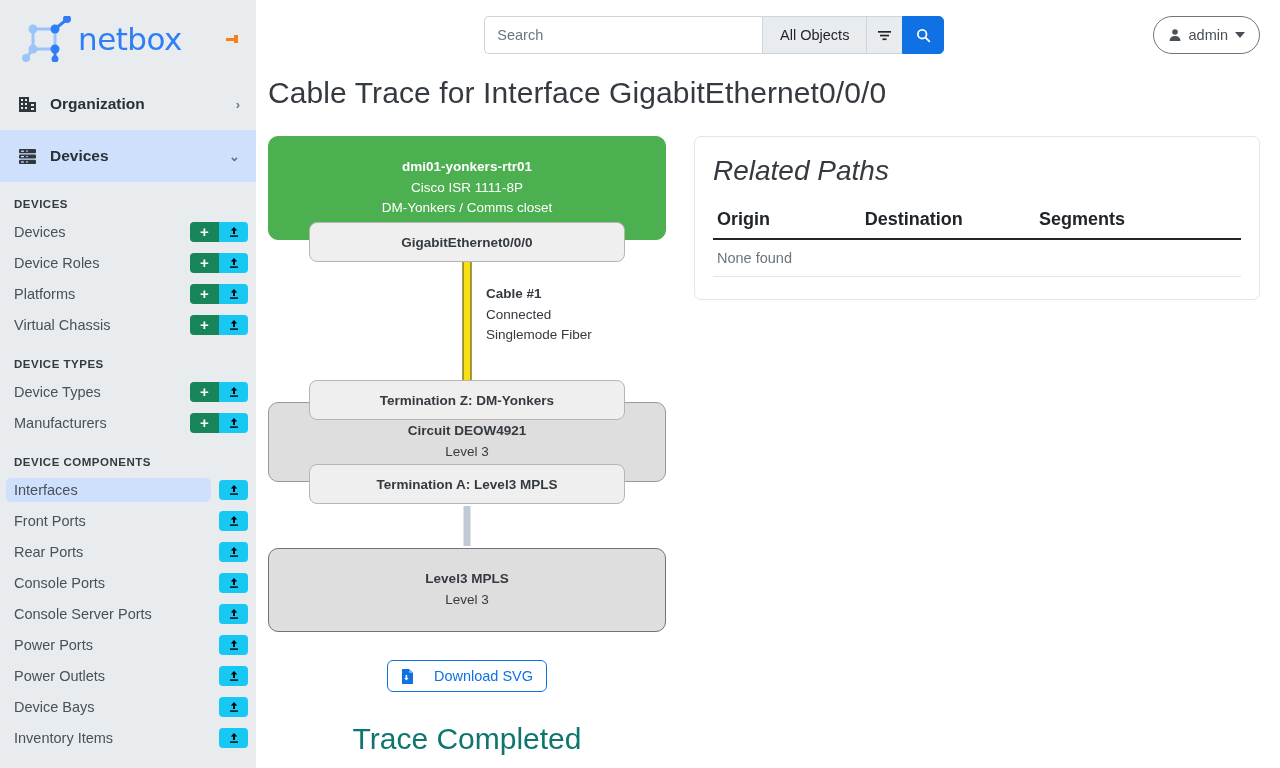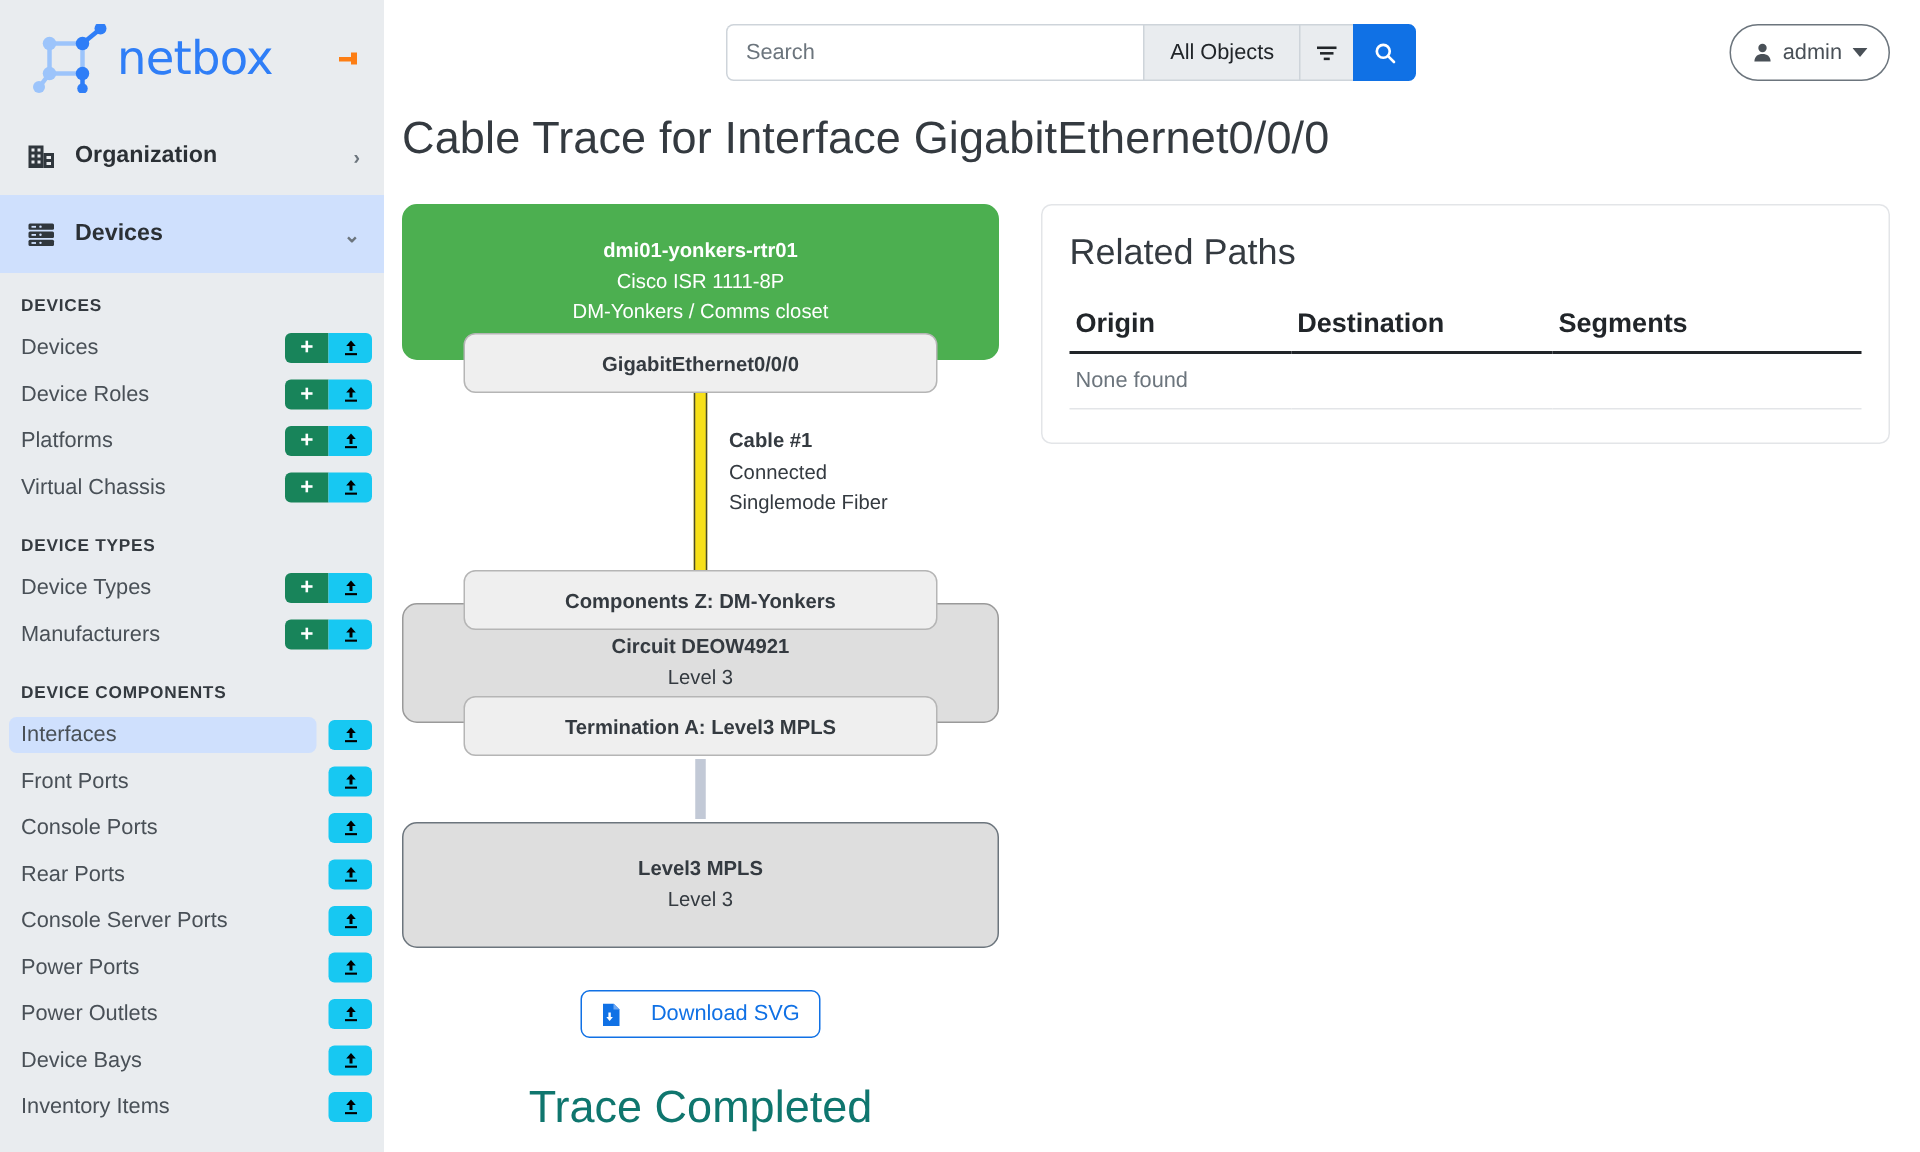--- a/index.html
+++ b/index.html
@@ -210,21 +210,21 @@
   .trace-done {
     text-align: center; margin-top: 30px;
     font-size: 30px; color: #0f766e; font-weight: 400;
   }
 
   
   .card {
     border: 1px solid #e3e5e8; border-radius: 7px;
     background: #fff; padding: 18px 18px 22px 18px;
   }
-  .card-title { font-size: 24px; font-weight: 400; color: #343a40; margin-bottom: 18px; }
+  .card-title { font-size: 28px; font-weight: 400; color: #343a40; margin-bottom: 18px; font-style: italic; }
   table.rp { width: 100%; border-collapse: collapse; }
   table.rp th {
     text-align: left; font-size: 18px; font-weight: 700; color: #212529;
     padding: 4px 0 8px 4px; border-bottom: 2px solid #212529;
   }
   table.rp td {
     font-size: 14.5px; color: #6c757d; padding: 10px 0 10px 4px;
     border-bottom: 1px solid #e3e5e8;
   }
   .col-origin { width: 28%; }
@@ -414,33 +414,33 @@
           <span class="mini-btn imp only">
             <svg width="12" height="12" viewBox="0 0 12 12" fill="#000">
                 <path d="M6 1 L9.2 4.6 H7 V8 H5 V4.6 H2.8 Z"></path>
                 <rect x="2" y="9.4" width="8" height="1.4"></rect>
               </svg>
           </span>
         </span>
       </div>
 
       <div class="nav-item">
+        <span class="label-wrap"><span class="label">Rear Ports</span></span>
+        <span class="btn-group">
+          <span class="mini-btn imp only">
+            <svg width="12" height="12" viewBox="0 0 12 12" fill="#000">
+                <path d="M6 1 L9.2 4.6 H7 V8 H5 V4.6 H2.8 Z"></path>
+                <rect x="2" y="9.4" width="8" height="1.4"></rect>
+              </svg>
+          </span>
+        </span>
+      </div>
+
+      <div class="nav-item">
         <span class="label-wrap"><span class="label">Console Ports</span></span>
-        <span class="btn-group">
-          <span class="mini-btn imp only">
-            <svg width="12" height="12" viewBox="0 0 12 12" fill="#000">
-                <path d="M6 1 L9.2 4.6 H7 V8 H5 V4.6 H2.8 Z"></path>
-                <rect x="2" y="9.4" width="8" height="1.4"></rect>
-              </svg>
-          </span>
-        </span>
-      </div>
-
-      <div class="nav-item">
-        <span class="label-wrap"><span class="label">Rear Ports</span></span>
         <span class="btn-group">
           <span class="mini-btn imp only">
             <svg width="12" height="12" viewBox="0 0 12 12" fill="#000">
                 <path d="M6 1 L9.2 4.6 H7 V8 H5 V4.6 H2.8 Z"></path>
                 <rect x="2" y="9.4" width="8" height="1.4"></rect>
               </svg>
           </span>
         </span>
       </div>
 
@@ -565,21 +565,21 @@
           <div class="cable-row">
             <div class="cable-line"></div>
             <div class="cable-label">
               <div class="cl-title">Cable #1</div>
               <div>Connected</div>
               <div>Singlemode Fiber</div>
             </div>
           </div>
 
           <div class="term">
-            <span>Components Z: DM-Yonkers</span>
+            <span>Termination Z: DM-Yonkers</span>
           </div>
 
           <div class="node circuitbox" style="margin-top:-18px;">
             <div class="t1">Circuit DEOW4921</div>
             <div class="t2">Level 3</div>
           </div>
 
           <div class="term" style="margin-top:-18px;">
             <span>Termination A: Level3 MPLS</span>
           </div>

